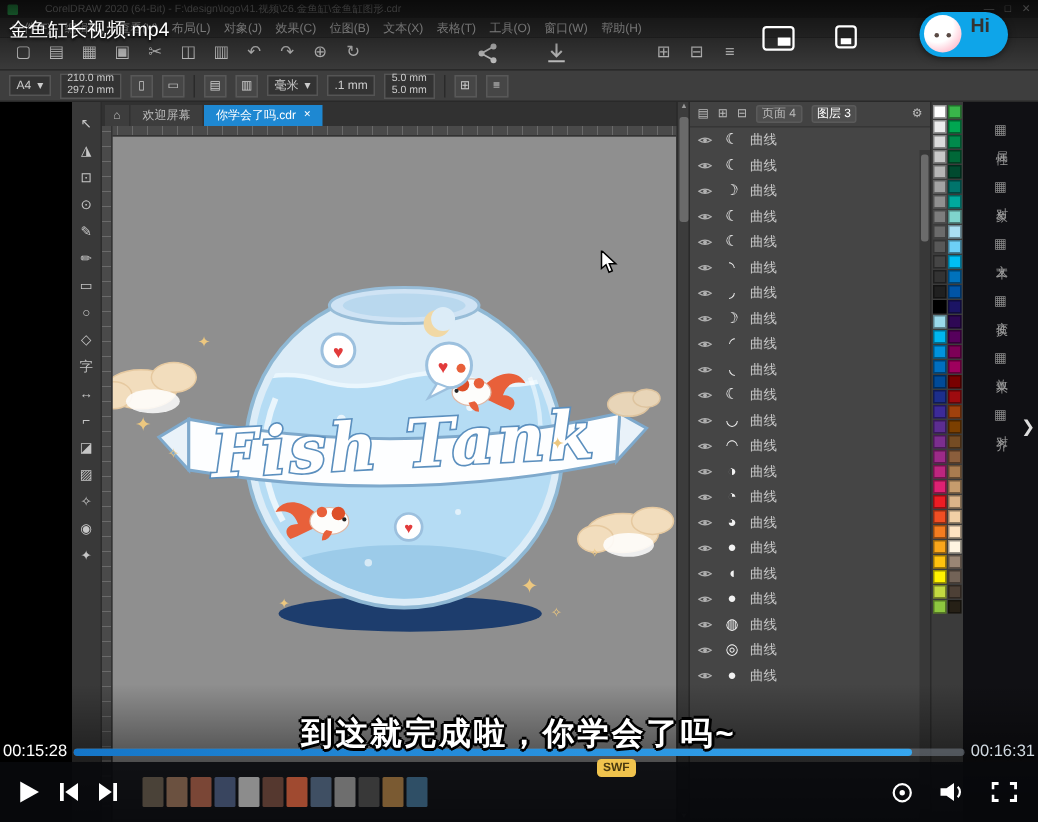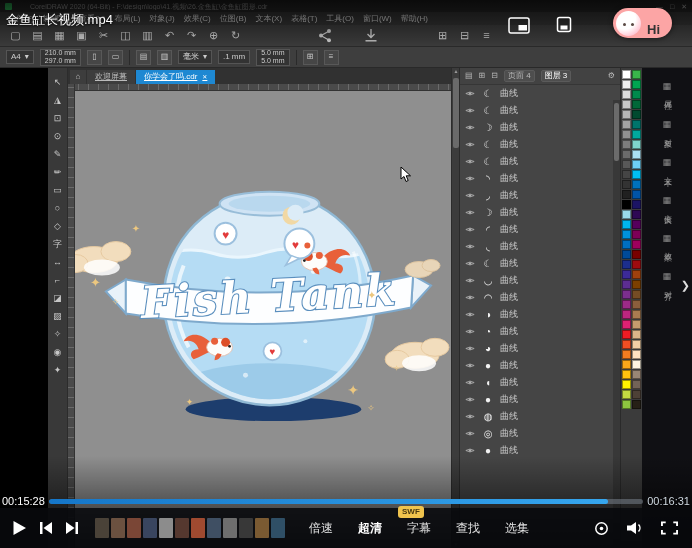--- a/index.html
+++ b/index.html
@@ -34,21 +34,21 @@
   .cd-main{position:absolute;top:68px;left:0;right:0;bottom:0;display:flex;}
   .left-void{width:48px;background:#000;}
   .toolbox{width:20px;background:#393939;border-right:1px solid #2c2c2c;display:flex;flex-direction:column;
            align-items:center;gap:6px;padding-top:8px;}
   .tool{width:14px;height:12px;display:flex;align-items:center;justify-content:center;font-size:9px;color:#c6c6c6;}
 
   .center{flex:1;display:flex;flex-direction:column;min-width:0;}
   .tabbar{height:16px;background:#313131;display:flex;align-items:flex-end;gap:1px;padding-left:2px;
           font-size:8px;color:#bbb;}
   .tab-home{width:16px;height:14px;background:#3d3d3d;display:flex;align-items:center;justify-content:center;}
-  .tab{height:14px;display:flex;align-items:center;gap:5px;padding:0 8px;background:#3d3d3d;white-space:nowrap;text-decoration:underline;}
+  .tab{height:14px;display:flex;align-items:center;gap:5px;padding:0 8px;background:#3d3d3d;white-space:nowrap;}
   .tab.active{background:#1e88d2;color:#fff;}
   .tab .x{font-size:6px;}
 
   .canvas{flex:1;position:relative;background:#8f8f8f;overflow:hidden;}
   .hruler{position:absolute;top:0;left:0;right:0;height:7px;background:#4a4a4a;border-bottom:1px solid #333;
           background-image:repeating-linear-gradient(90deg,#6a6a6a 0 1px,transparent 1px 10px);}
   .vruler{position:absolute;top:0;left:0;bottom:0;width:7px;background:#4a4a4a;border-right:1px solid #333;
           background-image:repeating-linear-gradient(0deg,#6a6a6a 0 1px,transparent 1px 10px);}
   .artwork{position:absolute;inset:0;}
   .cursor-arrow{position:absolute;left:332px;top:83px;width:12px;height:16px;}
@@ -88,22 +88,22 @@
 
   
   .top-grad{position:absolute;top:0;left:0;right:0;height:46px;z-index:10;pointer-events:none;
             background:linear-gradient(rgba(0,0,0,.72),rgba(0,0,0,0));}
   .bottom-grad{position:absolute;left:0;right:0;bottom:0;height:92px;z-index:12;pointer-events:none;
                background:linear-gradient(rgba(0,0,0,0),rgba(0,0,0,.8));}
   .video-title{position:absolute;top:13px;left:6px;z-index:20;font-size:13px;color:#fff;
                text-shadow:0 1px 2px #000;}
   .pip-btn{position:absolute;top:17px;right:162px;z-index:20;}
   .mini-btn{position:absolute;top:16px;right:120px;z-index:20;}
-  .assistant{position:absolute;top:8px;right:20px;z-index:20;height:30px;background:#fca5a5;border-radius:16px;
-             display:flex;align-items:flex-end;gap:6px;padding:2px 12px 2px 3px;box-shadow:0 1px 5px rgba(0,0,0,.5);}
+  .assistant{position:absolute;top:8px;right:20px;z-index:20;height:30px;background:#0ea5e9;border-radius:16px;
+             display:flex;align-items:flex-start;gap:6px;padding:2px 12px 2px 3px;box-shadow:0 1px 5px rgba(0,0,0,.5);}
   .assistant-avatar{width:25px;height:25px;border-radius:50%;position:relative;flex:0 0 auto;
                     background:radial-gradient(circle at 35% 30%,#ffffff 45%,#ffc9d6 75%,#f7a6ba);}
   .assistant-eyes{position:absolute;left:7px;top:12px;width:3px;height:3px;border-radius:50%;background:#5a4a44;
                   box-shadow:8px 0 0 #5a4a44;}
   .assistant-label{font-size:13px;font-weight:bold;color:#333;}
 
   .subtitle{position:absolute;left:0;right:0;bottom:48px;z-index:30;text-align:center;font-size:21px;
             font-weight:bold;color:#fff;letter-spacing:2px;
             text-shadow:-2px 0 #000,2px 0 #000,0 -2px #000,0 2px #000,-1px -1px #000,1px 1px #000,-1px 1px #000,1px -1px #000;}
 
@@ -736,20 +736,21 @@
       </svg>
   </span>
 
   <div class="assistant">
     <span class="assistant-avatar">
       <span class="assistant-eyes"></span>
     </span>
     <span class="assistant-label">Hi</span>
   </div>
 
+  <div class="subtitle">到这就完成啦，你学会了吗~</div>
 
   <div class="status-badge">SWF</div>
 
   <div class="progress-row">
     <span class="time">00:15:28</span>
     <span class="bar">
       <span class="bar-fill" style="width: 94%;"></span>
     </span>
     <span class="time total">00:16:31</span>
   </div>
@@ -781,27 +782,20 @@
         <span class="fthumb" style="background: rgb(140, 140, 140);"></span>
         <span class="fthumb" style="background: rgb(85, 56, 47);"></span>
         <span class="fthumb" style="background: rgb(160, 74, 48);"></span>
         <span class="fthumb" style="background: rgb(63, 79, 99);"></span>
         <span class="fthumb" style="background: rgb(110, 110, 110);"></span>
         <span class="fthumb" style="background: rgb(56, 56, 56);"></span>
         <span class="fthumb" style="background: rgb(122, 90, 50);"></span>
         <span class="fthumb" style="background: rgb(47, 79, 102);"></span>
       </span>
 
-    <span class="ctl-texts">
-      <span>倍速</span>
-      <span class="hq">超清</span>
-      <span>字幕</span>
-      <span>查找</span>
-      <span>选集</span>
-    </span>
 
     <span class="right-icons">
       <span class="pbtn">
         <svg width="15" height="15" viewBox="0 0 15 15">
             <circle cx="7.5" cy="7.5" r="5.7" stroke="#fff" fill="none" stroke-width="1.5"></circle>
             <circle cx="7.5" cy="7.5" r="1.8" fill="#fff"></circle>
           </svg>
       </span>
       <span class="pbtn">
         <svg width="18" height="14" viewBox="0 0 18 14">

